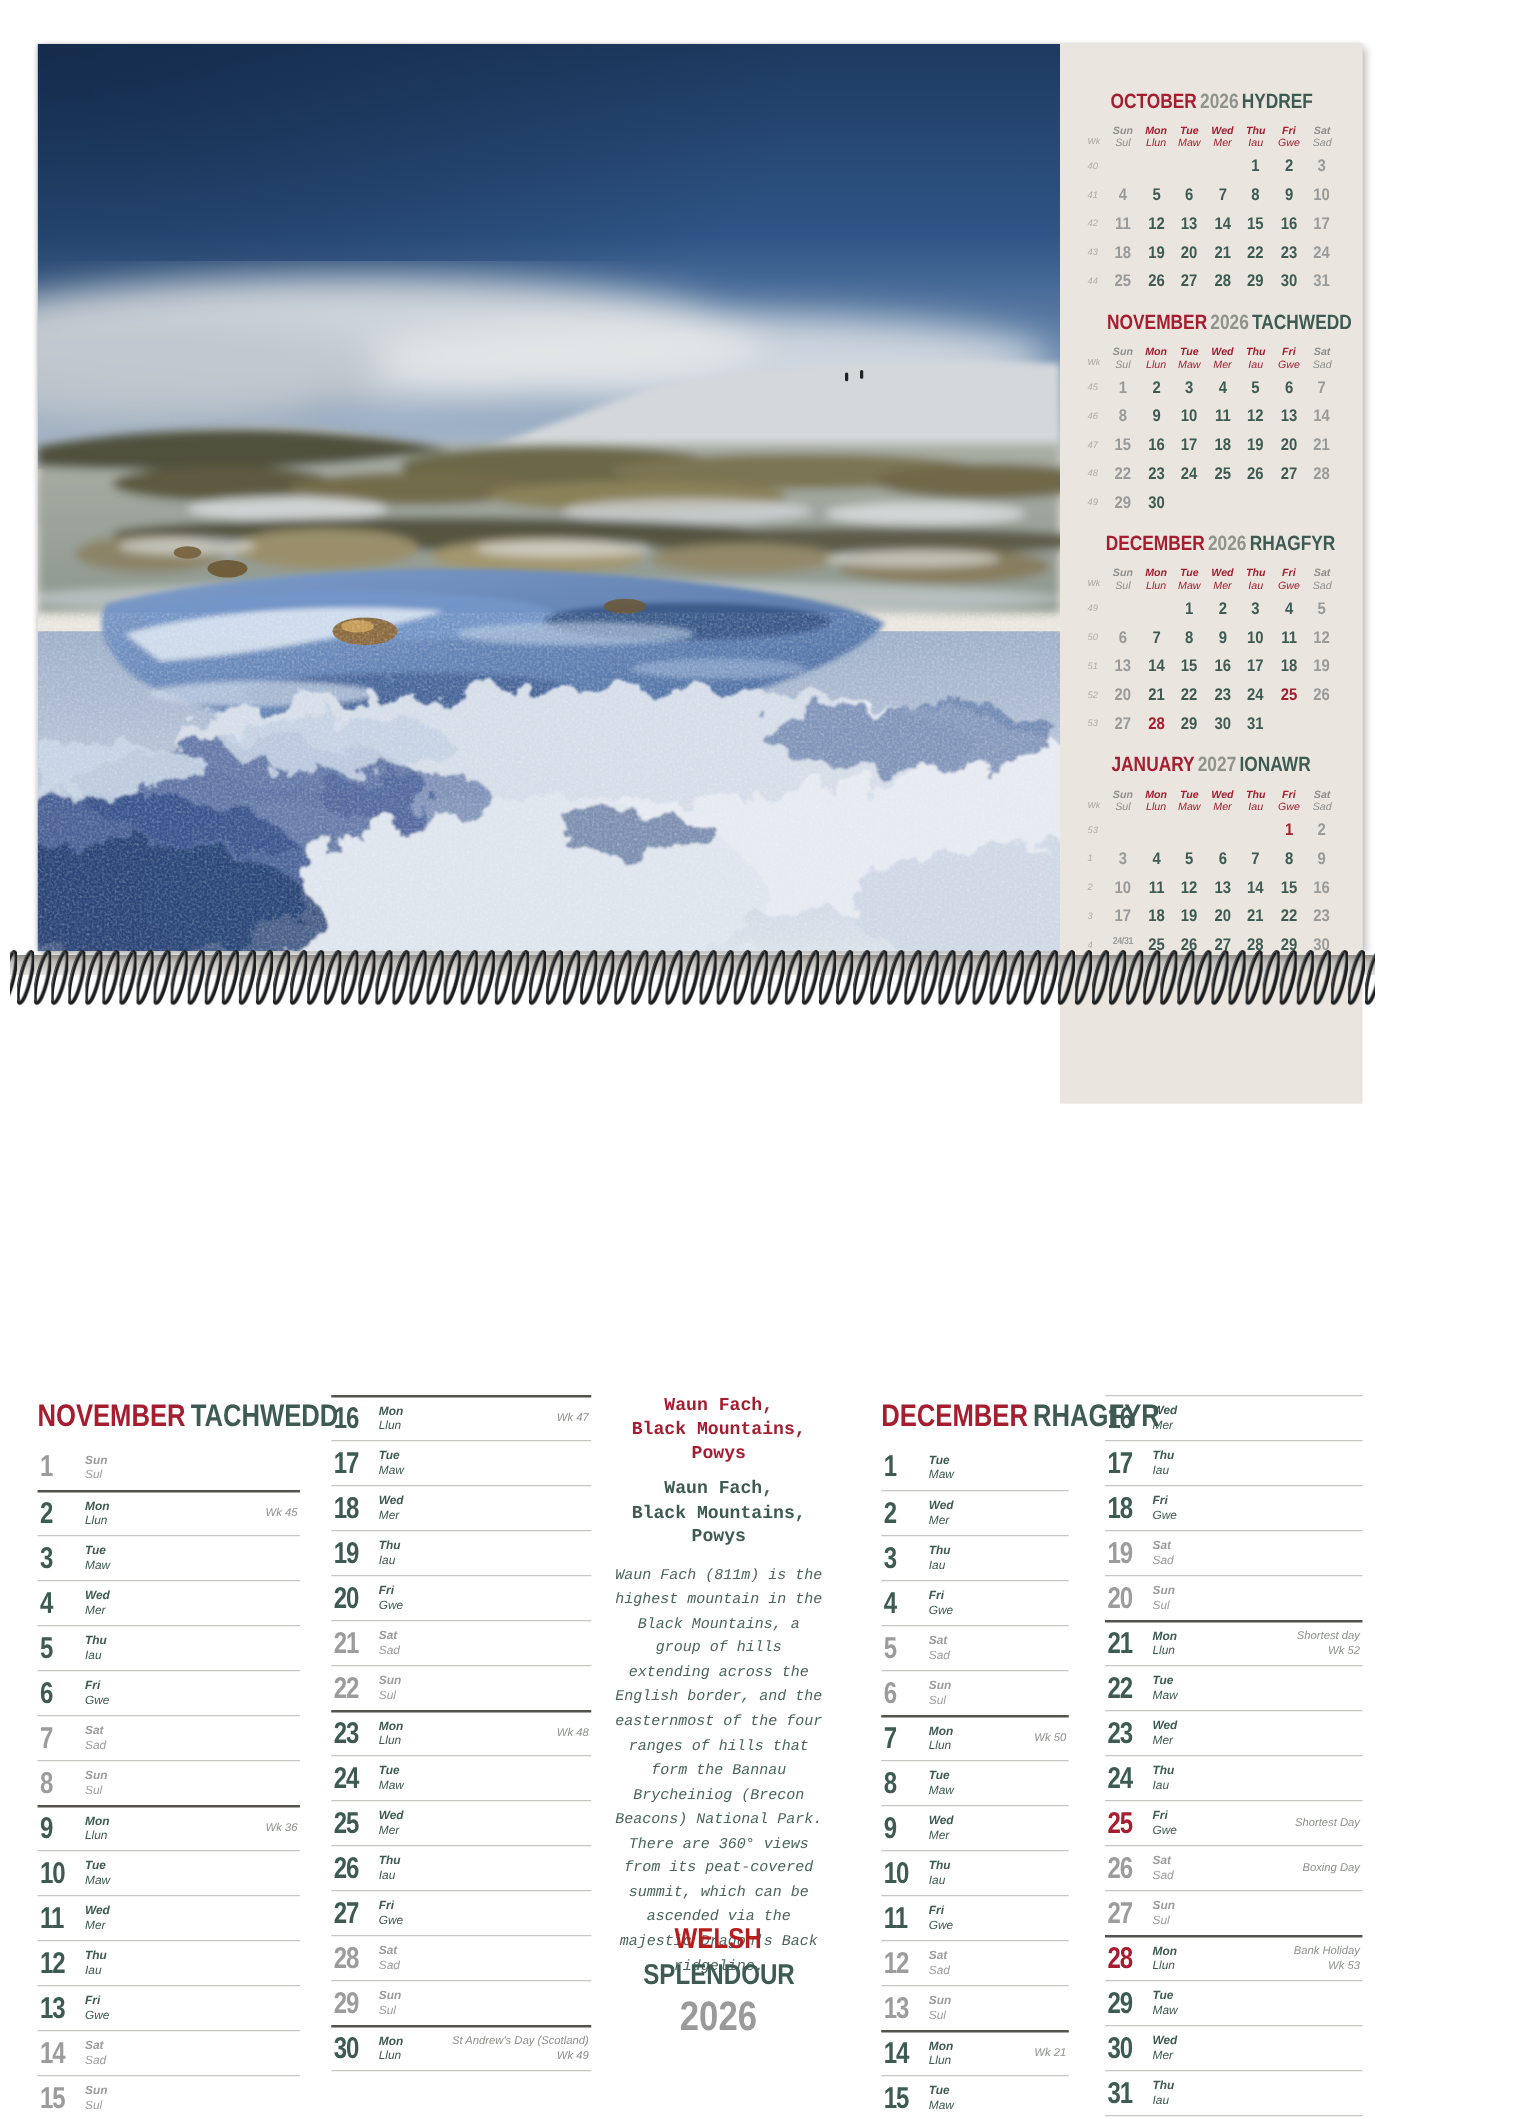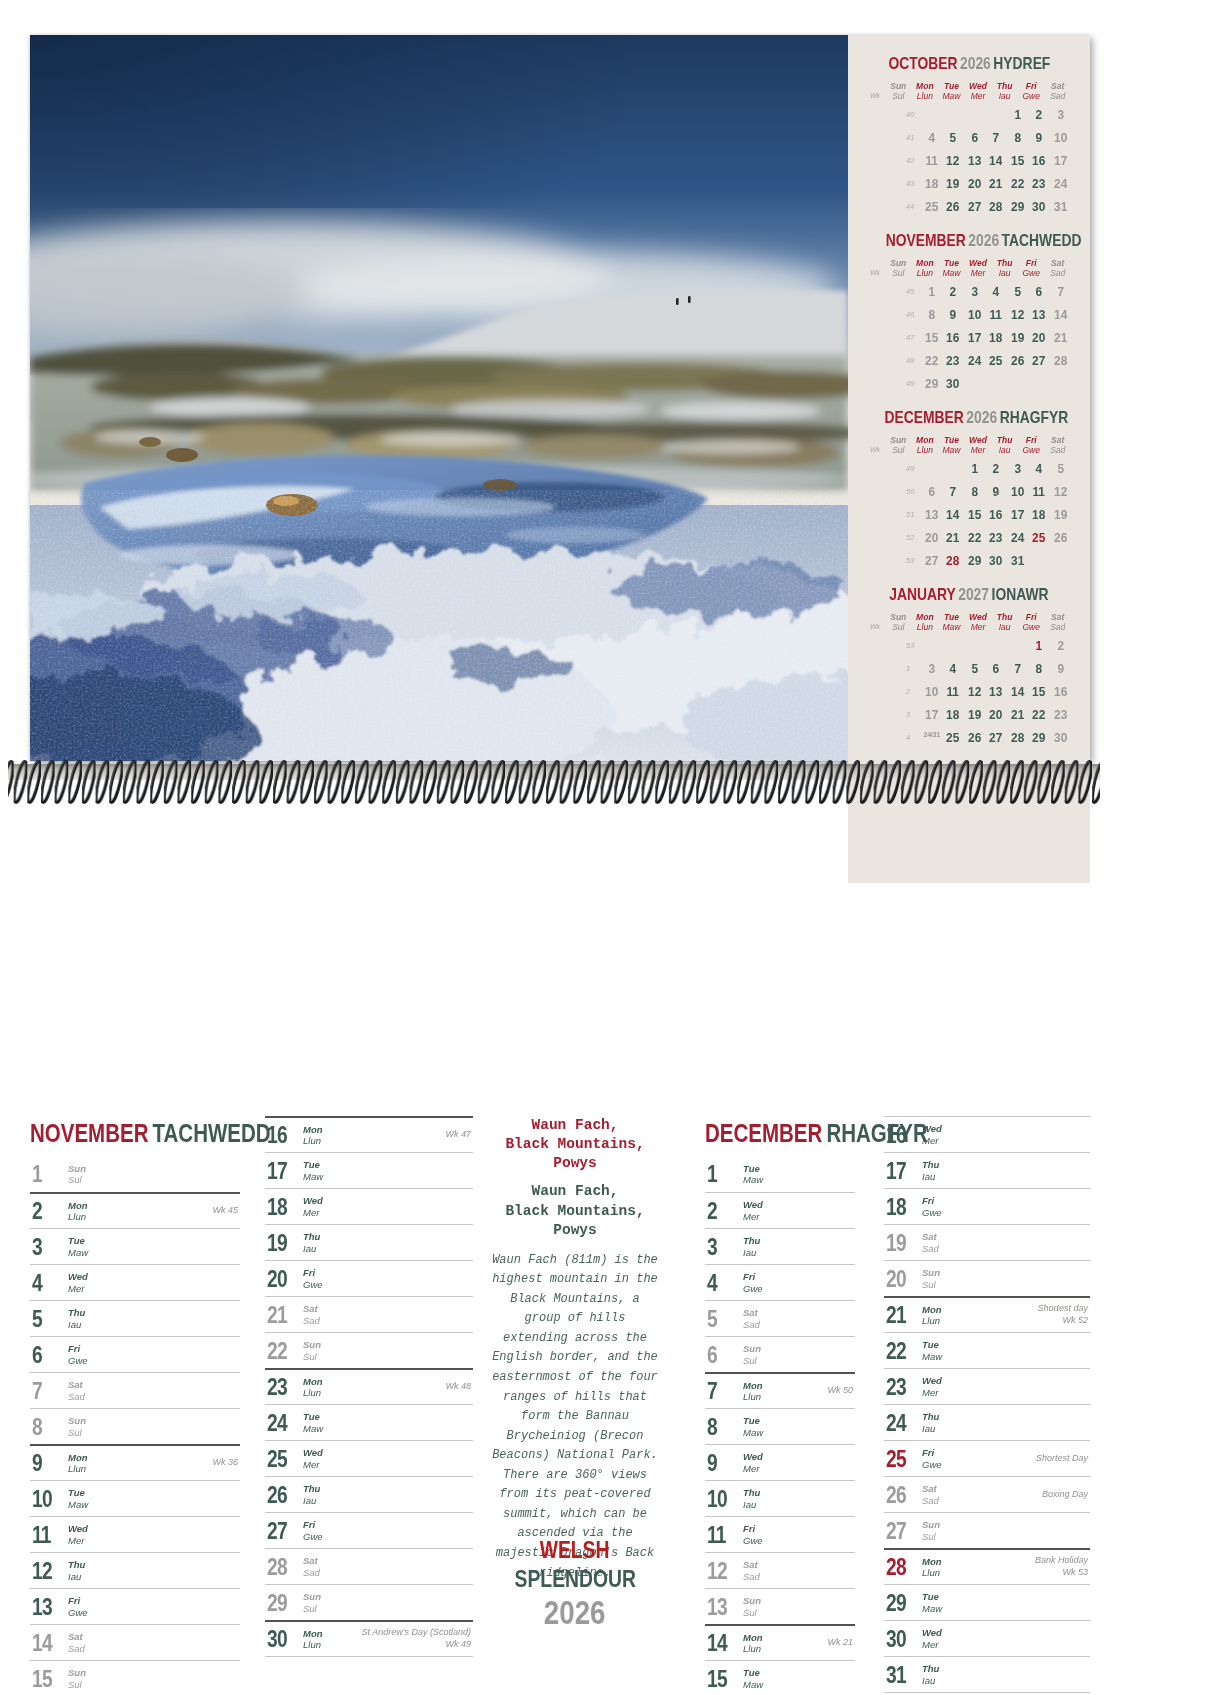--- a/index.html
+++ b/index.html
@@ -3,37 +3,37 @@
 <meta charset="utf-8">
 <style>
   html,body{margin:0;padding:0;background:#ffffff;}
   .page{position:relative;width:1212px;height:1695px;background:#fff;overflow:hidden;
         font-family:"Liberation Sans",sans-serif;color:#3e5b53;}
   
   .sheet-top{position:absolute;left:30px;top:35px;width:1060px;height:726px;background:#eae6df;
              box-shadow:3px 3px 7px rgba(0,0,0,.32), -1px 0 3px rgba(0,0,0,.12);}
   .photo{position:absolute;left:0;top:0;width:818px;height:726px;overflow:hidden;}
   .sidebar{position:absolute;left:818px;top:0;width:242px;height:848px;background:#eae6df;
-           box-sizing:border-box;padding-top:19px;}
+           box-sizing:border-box;padding-top:37px;}
   .mcal{width:204px;margin:0 auto 13px auto;}
   .mtitle{text-align:center;white-space:nowrap;font-weight:700;font-size:16.5px;line-height:18px;height:18px;margin-bottom:5px;}
   .condc{display:inline-block;transform:scaleX(.84);transform-origin:50% 50%;white-space:nowrap;}
   .condl{display:inline-block;transform:scaleX(.82);transform-origin:0 50%;white-space:nowrap;}
   .mt-month{color:#a51d2e;}
   .mt-year{color:#8f938c;margin:0 3px;}
   .mt-welsh{color:#3e5b53;}
   .mhead{display:flex;height:24px;margin-bottom:2px;}
   .mwk-h{width:18px;font-size:7px;font-style:italic;color:#aaa59d;align-self:flex-end;padding:0 0 2px 3px;box-sizing:border-box;}
   .mdows{flex:1;display:grid;grid-template-columns:repeat(7,1fr);}
   .mdc{display:flex;flex-direction:column;align-items:center;justify-content:flex-end;
        font-size:8.5px;line-height:1.18;color:#a51d2e;font-style:italic;}
   .mdc.we{color:#8f8f8f;}
   .den{font-weight:700;font-style:italic;}
   .dcy{font-style:italic;}
-  .mrow{display:flex;height:23px;align-items:center;margin-left:36px;}
+  .mrow{display:flex;height:23px;align-items:center;}
   .mwk{width:18px;font-size:7.5px;font-style:italic;color:#b2ada4;padding-left:3px;box-sizing:border-box;}
   .mcells{flex:1;display:grid;grid-template-columns:repeat(7,1fr);}
   .mc{text-align:center;font-weight:700;font-size:13.5px;color:#3e5b53;transform:scaleX(.88);}
   .mcells .mc:nth-of-type(1),.mcells .mc:nth-of-type(7){color:#9a9a9a;}
   .mcells .mc.hol{color:#a51d2e;}
   .mc.dbl{font-size:8px;letter-spacing:-.3px;}
   
   .binding{position:absolute;left:0;top:756px;width:1212px;height:54px;}
   
   .hdr{position:absolute;top:1116px;height:38px;white-space:nowrap;font-weight:700;font-size:25px;line-height:34px;}

